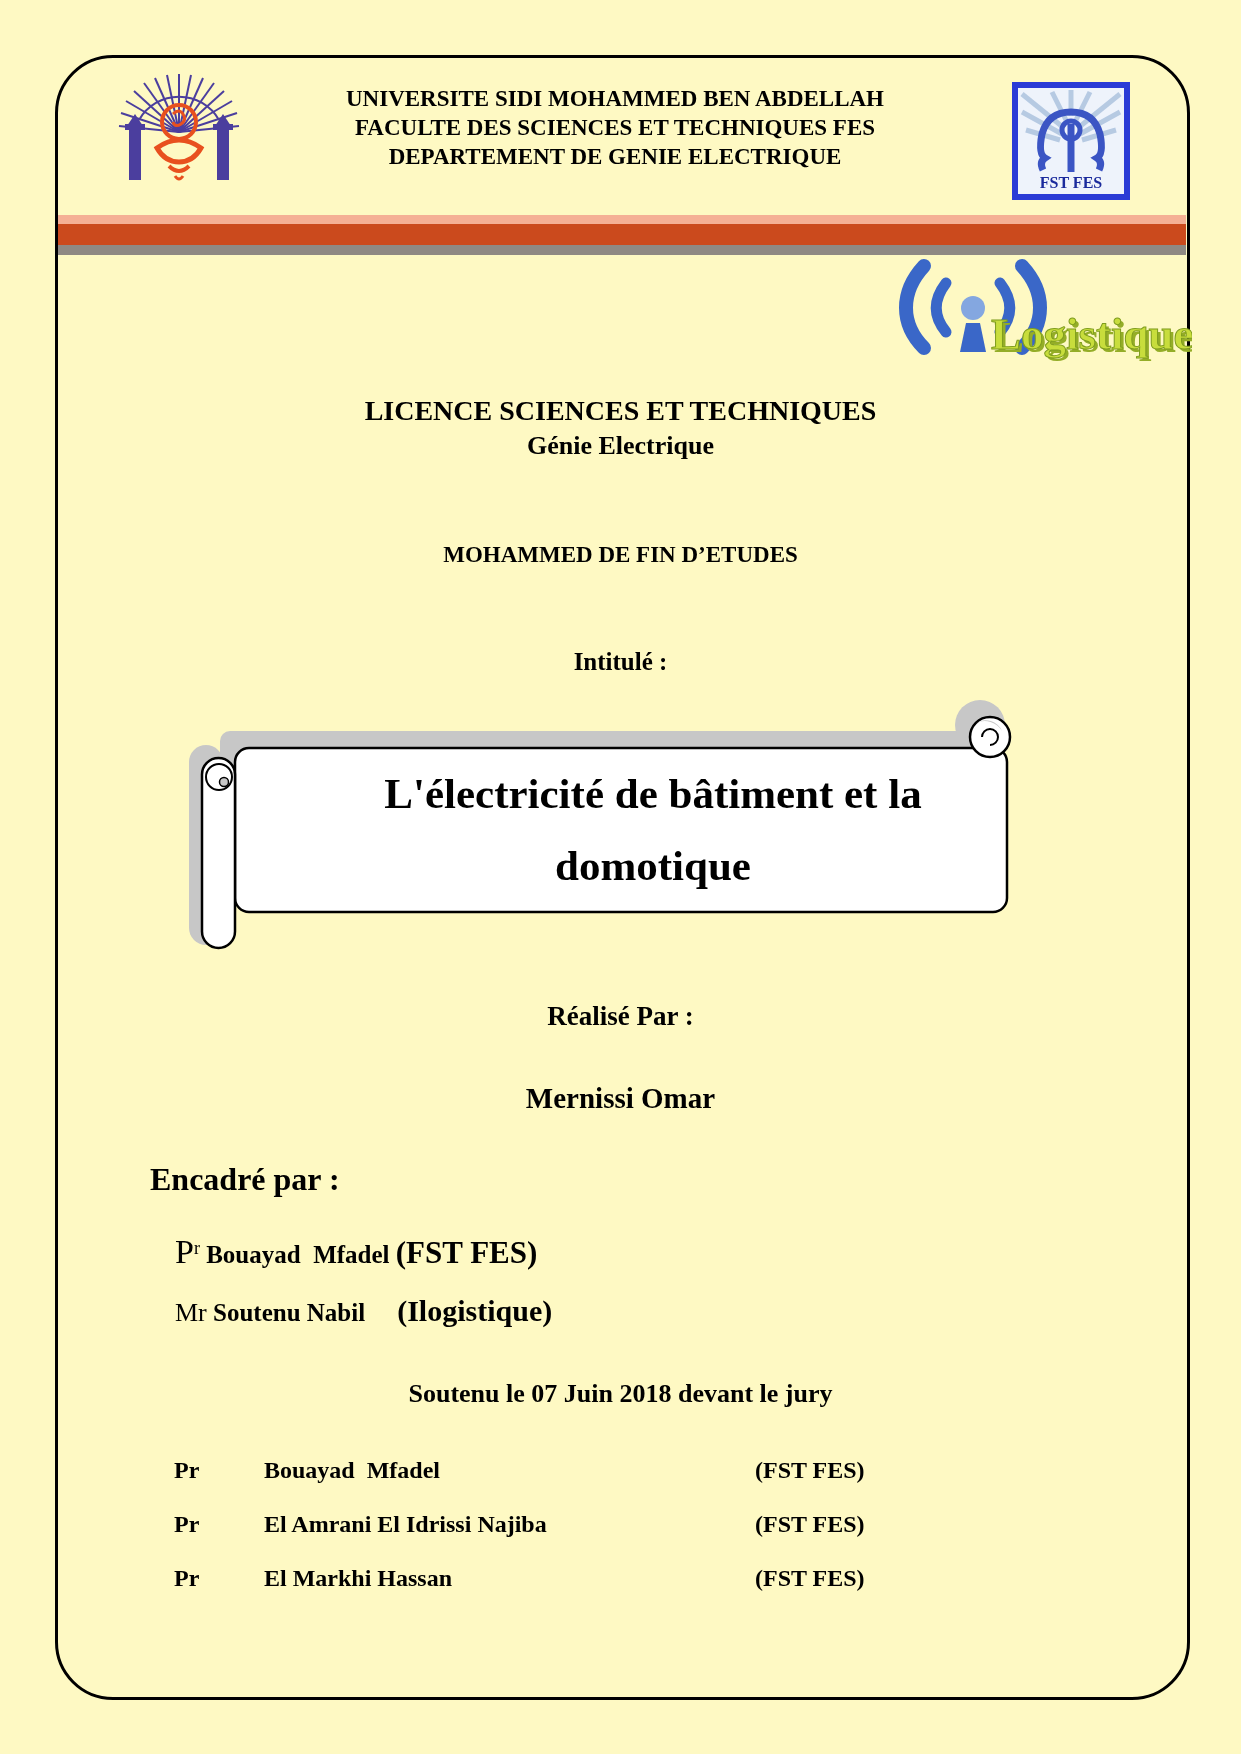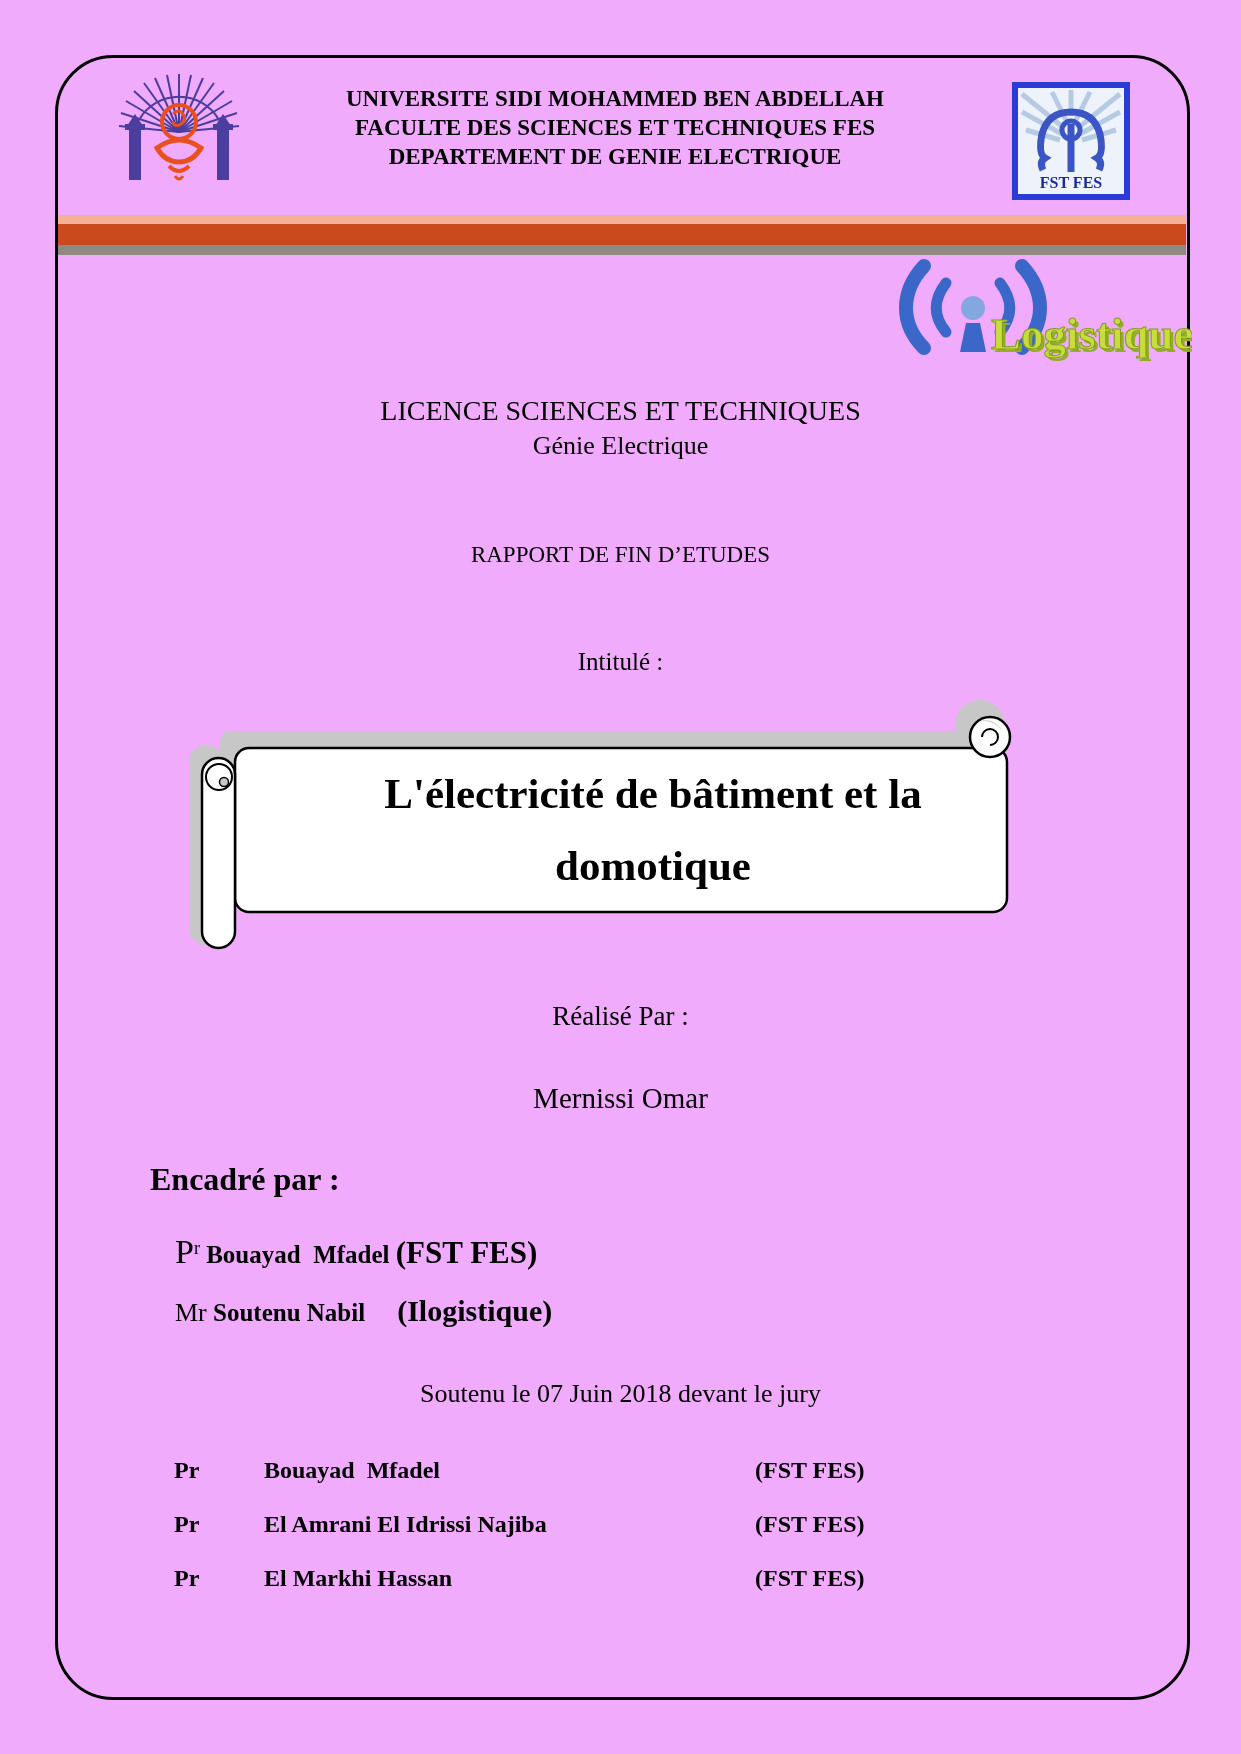--- a/index.html
+++ b/index.html
@@ -1,37 +1,37 @@
 <!DOCTYPE html>
 <html><head>
 <meta charset="utf-8">
 <style>
   html,body{margin:0;padding:0;background:#ffffff;}
   .page{
-    position:relative;width:1241px;height:1754px;background:#f0abfc;overflow:hidden;
+    position:relative;width:1241px;height:1754px;background:#fef9c3;overflow:hidden;
     font-family:"Liberation Serif","DejaVu Serif",serif;color:#000;
   }
   .frame{
     position:absolute;left:55px;top:55px;width:1129px;height:1639px;
     border:3px solid #000;border-radius:58px;
   }
   
   .seal{position:absolute;left:113px;top:70px;width:132px;height:128px;}
   .hdr{position:absolute;left:240px;top:84px;width:750px;text-align:center;
        font-weight:bold;font-size:23px;line-height:29px;letter-spacing:0px;}
   .fstlogo{position:absolute;left:1012px;top:82px;width:118px;height:118px;}
   
   .sep{position:absolute;left:58px;top:215px;width:1128px;}
   .sep .s1{height:9px;}
   .sep .s2{height:21px;}
   .sep .s3{height:10px;}
   
   .ilog{position:absolute;left:872px;top:250px;width:320px;height:118px;}
   
-  .cblock{position:absolute;left:0;width:1241px;text-align:center;font-weight:normal;}
+  .cblock{position:absolute;left:0;width:1241px;text-align:center;font-weight:bold;}
   .licence{top:395px;font-size:28px;}
   .genie{top:431px;font-size:26px;}
   .rapport{top:542px;font-size:23px;}
   .intitule{top:648px;font-size:25px;}
   .realise{top:1001px;font-size:27px;}
   .author{top:1082px;font-size:29px;}
   .soutenu{top:1379px;font-size:26px;}
   
   .banner-svg{position:absolute;left:180px;top:695px;width:840px;height:262px;}
   .banner-text{position:absolute;left:235px;top:758px;width:780px;text-align:center;
@@ -144,21 +144,21 @@
     </g>
     <g font-family="Liberation Serif,serif" font-weight="bold" font-size="45">
       <text x="122" y="102" fill="#94ad27">Logistique</text>
       <text x="119" y="99" fill="#c8dd3c" stroke="#7e9c1e" stroke-width="1">Logistique</text>
     </g>
   </svg>
 
   <div class="cblock licence">LICENCE SCIENCES ET TECHNIQUES</div>
   <div class="cblock genie">Génie Electrique</div>
 
-  <div class="cblock rapport">RAPPORT DE FIN D’ETUDES</div>
+  <div class="cblock rapport">MOHAMMED DE FIN D’ETUDES</div>
 
   <div class="cblock intitule">Intitulé :</div>
 
   <svg class="banner-svg" viewBox="0 0 840 262">
     <g fill="#c7c7c7" stroke="none">
       <rect x="40" y="36" width="780" height="172" rx="10"></rect>
       <rect x="9" y="50" width="34" height="200" rx="17"></rect>
       <circle cx="800" cy="30" r="25"></circle>
     </g>
     <rect x="55" y="53" width="772" height="164" rx="14" fill="#ffffff" stroke="#000" stroke-width="2.5"></rect>

